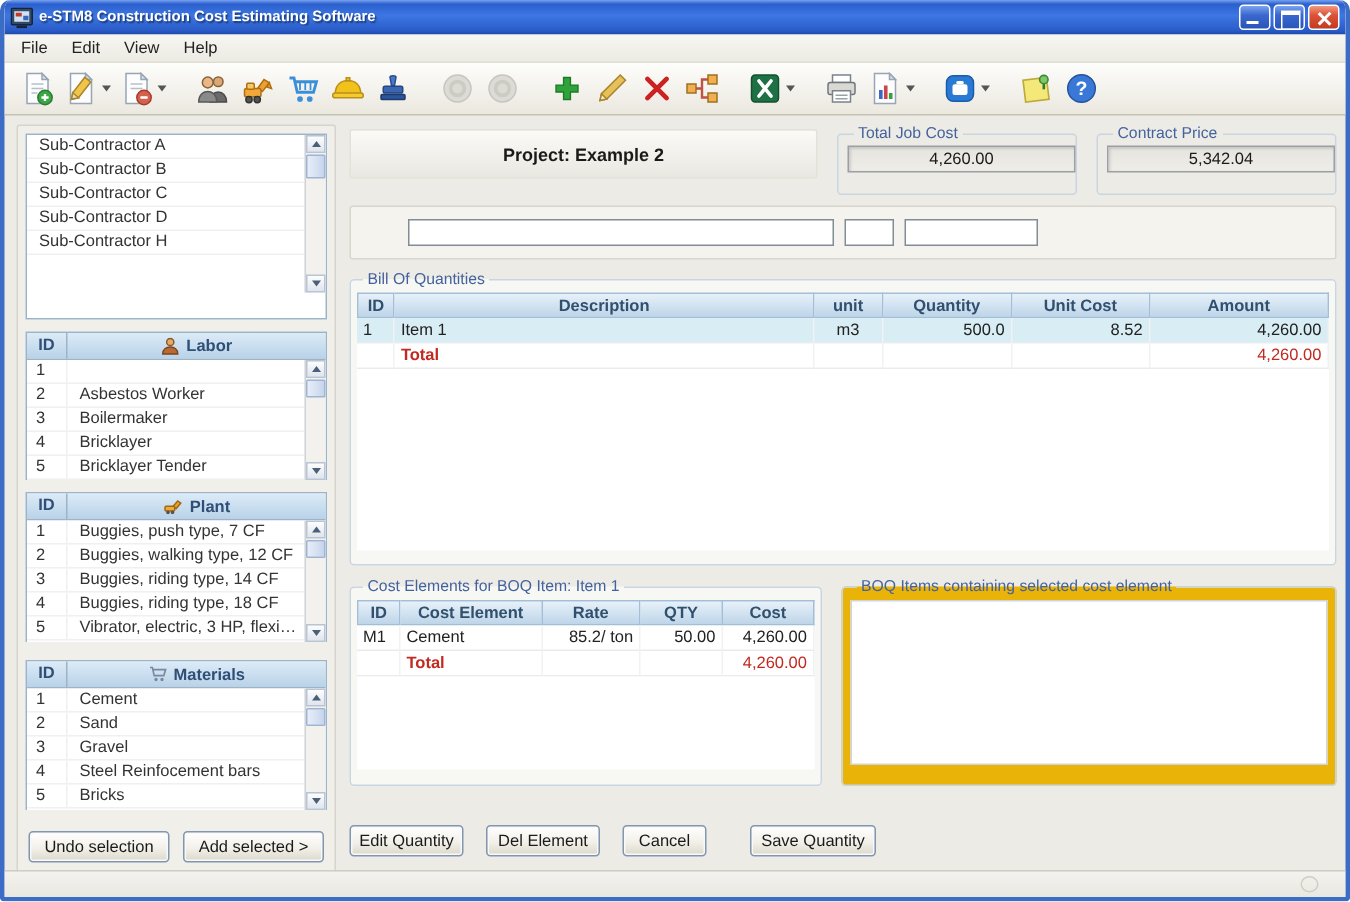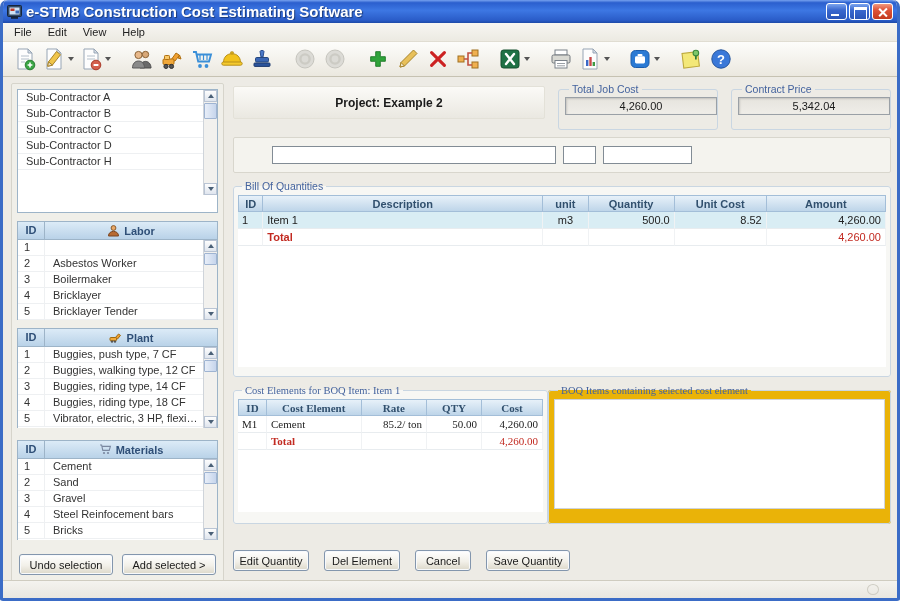--- a/index.html
+++ b/index.html
@@ -12,21 +12,21 @@
     border-radius:7px 7px 3px 3px;
     background:#edebe5;
   }
 
   
   .titlebar {
     height:23px; display:flex; align-items:center; padding:0 4px;
     background:linear-gradient(180deg,#76a1ef 0%,#2b5fce 12%,#3d77e3 45%,#2a5cc8 88%,#1d4aa8 100%);
     border-radius:5px 5px 0 0;
   }
-  .titlebar .title { color:#fff; font-weight:bold; font-size:15px; text-shadow:1px 1px 1px #1a3a7a; margin-left:4px; flex:1; white-space:nowrap; overflow:hidden; }
+  .titlebar .title { color:#fff; font-weight:bold; font-size:10px; text-shadow:1px 1px 1px #1a3a7a; margin-left:4px; flex:1; white-space:nowrap; overflow:hidden; }
   .app-icon { width:15px; height:14px; flex:none; }
   .win-controls { display:flex; gap:2px; }
   .wc {
     width:21px; height:17px; border-radius:3px; border:1px solid #fff;
     background:linear-gradient(180deg,#7ba4ee,#3a68cf 40%,#2a55b8);
     position:relative; cursor:default;
   }
   .wc.close { background:linear-gradient(180deg,#f1997e,#dd5339 40%,#c33a1e); }
   .wc-min::after { content:""; position:absolute; left:4px; bottom:3px; width:8px; height:2.5px; background:#fff; }
   .wc-max::after { content:""; position:absolute; left:4px; top:3px; width:11px; height:9px; border:1.6px solid #fff; border-top-width:3px; }
@@ -95,29 +95,29 @@
   .grid-row { display:flex; height:17px; background:#fff; }
   .grid-row.sel { background:#d9edf4; }
   .gc { border-bottom:1px solid #e8ecef; border-right:1px solid #f0f2f4; line-height:16px; padding:0 4px; overflow:hidden; white-space:nowrap; color:#222; }
   .gc.r { text-align:right; } .gc.c { text-align:center; }
   .total-lbl { color:#c22a21; font-weight:bold; }
   .total-amt { color:#c22a21; text-align:right; }
   .grid-fill { background:#fff; }
   
   .bq0{width:3.9%;} .bq1{width:43.2%;} .bq2{width:7%;} .bq3{width:13.3%;} .bq4{width:14.2%;} .bq5{width:18.4%;}
 
-  .bottom-row { display:flex; gap:0; margin-top:8px; height:139px;font-family:Liberation Serif, serif; }
+  .bottom-row { display:flex; gap:13px; margin-top:8px; height:139px; }
   .cost-group { width:315px; flex:none; padding:3px 4px 4px 4px; background:#f7f7f4; }
   .ce0{width:9.5%;} .ce1{width:31%;} .ce2{width:21.5%;} .ce3{width:18%;} .ce4{width:20%;}
   .boqitems-group { flex:1; padding:3px 5px 5px 5px; background:#eab308; }
   .boqitems-box { height:100%; background:#fff; border:1px solid #cfd4da; }
 
   .actions { margin-top:26px; display:flex; gap:15px; }
   .actions .xpbtn { flex:none; }
-  .b-editqty{width:76px;} .b-delel{width:76px;} .b-cancel{width:56px;} .b-saveqty{width:84px;}
+  .b-editqty{width:76px;} .b-delel{width:76px;} .b-cancel{width:56px;} .b-saveqty{width:84px;margin-left:14px;}
 
   
   .statusbar { position:absolute; left:0; right:0; bottom:0; height:18px; background:linear-gradient(#f4f3ef,#e9e7e0); border-top:1px solid #cfccc0; }
   .grip-circle { position:absolute; right:18px; top:3px; width:12px; height:11px; border:1.5px solid #cfcdc4; border-radius:50%; }
 
   svg { display:block; }
 </style>
 </head>
 <body>
 

